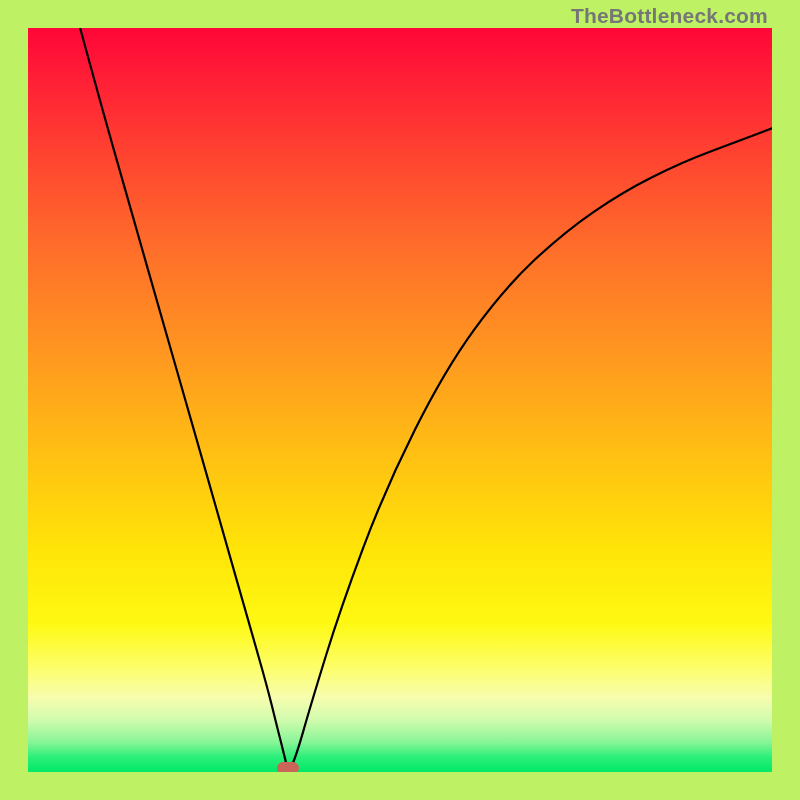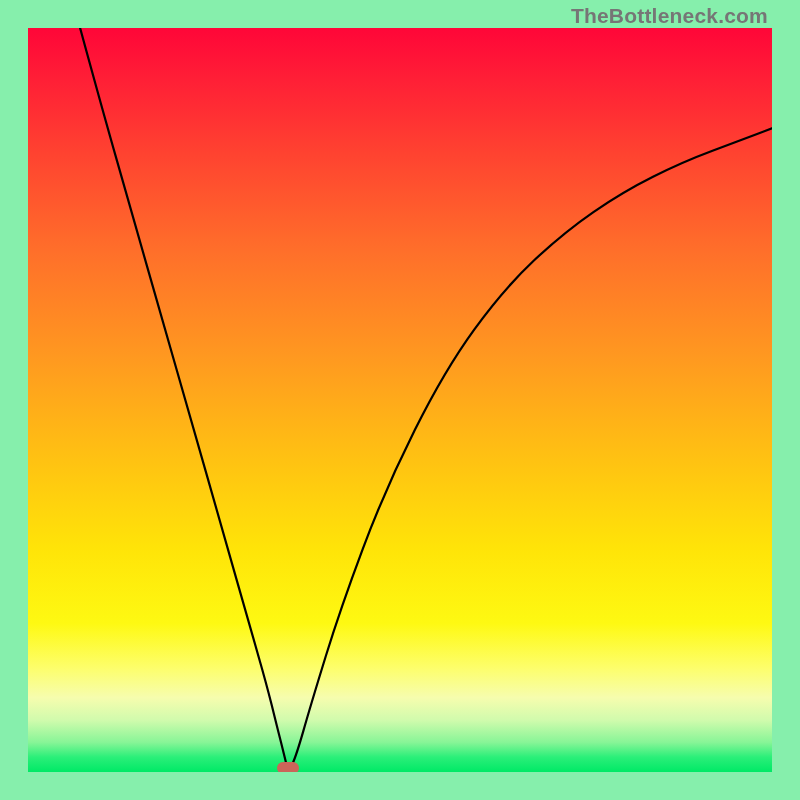--- a/index.html
+++ b/index.html
@@ -8,21 +8,21 @@
     width: 800px;
     height: 800px;
     background: #000;
     overflow: hidden;
     font-family: Arial, Helvetica, sans-serif;
   }
   .frame {
     position: relative;
     width: 800px;
     height: 800px;
-    background: #86efac;
+    background: #bef264;
   }
   .plot-area {
     position: absolute;
     left: 28px;
     top: 28px;
     width: 744px;
     height: 744px;
     overflow: hidden;
   }
   .gradient-bg {

